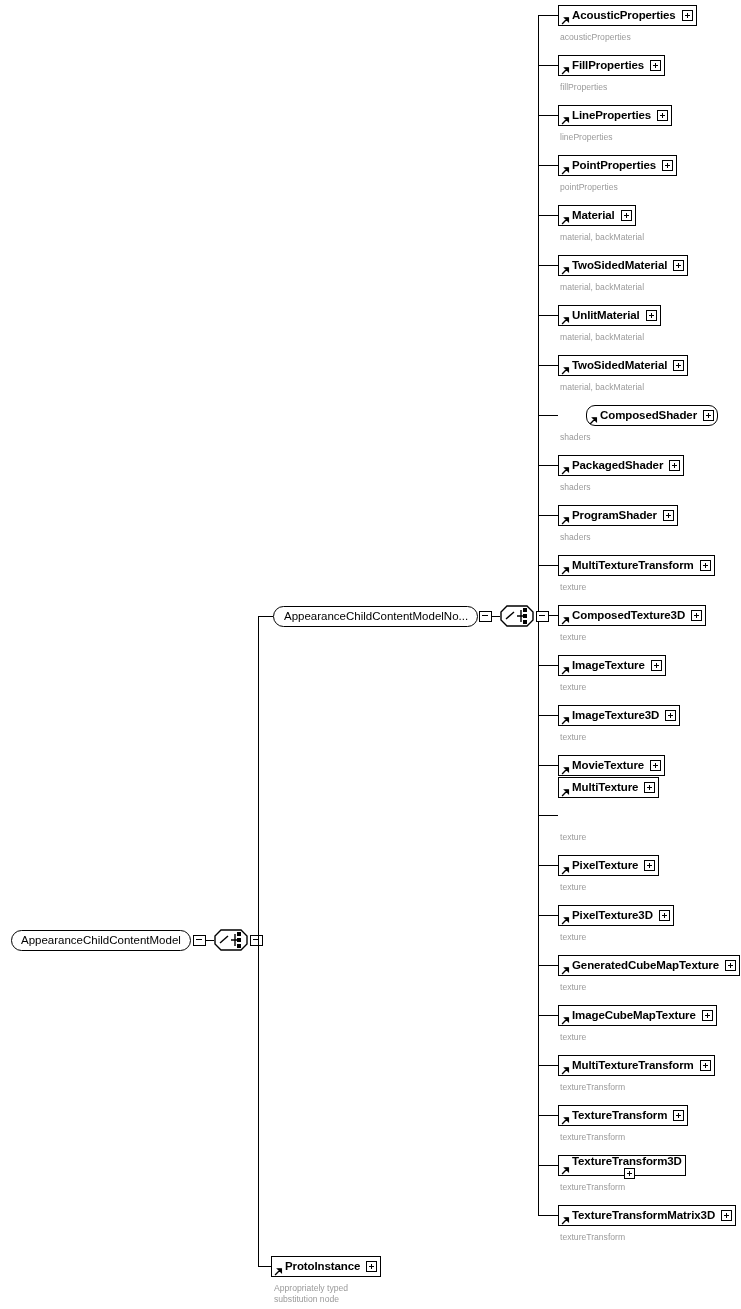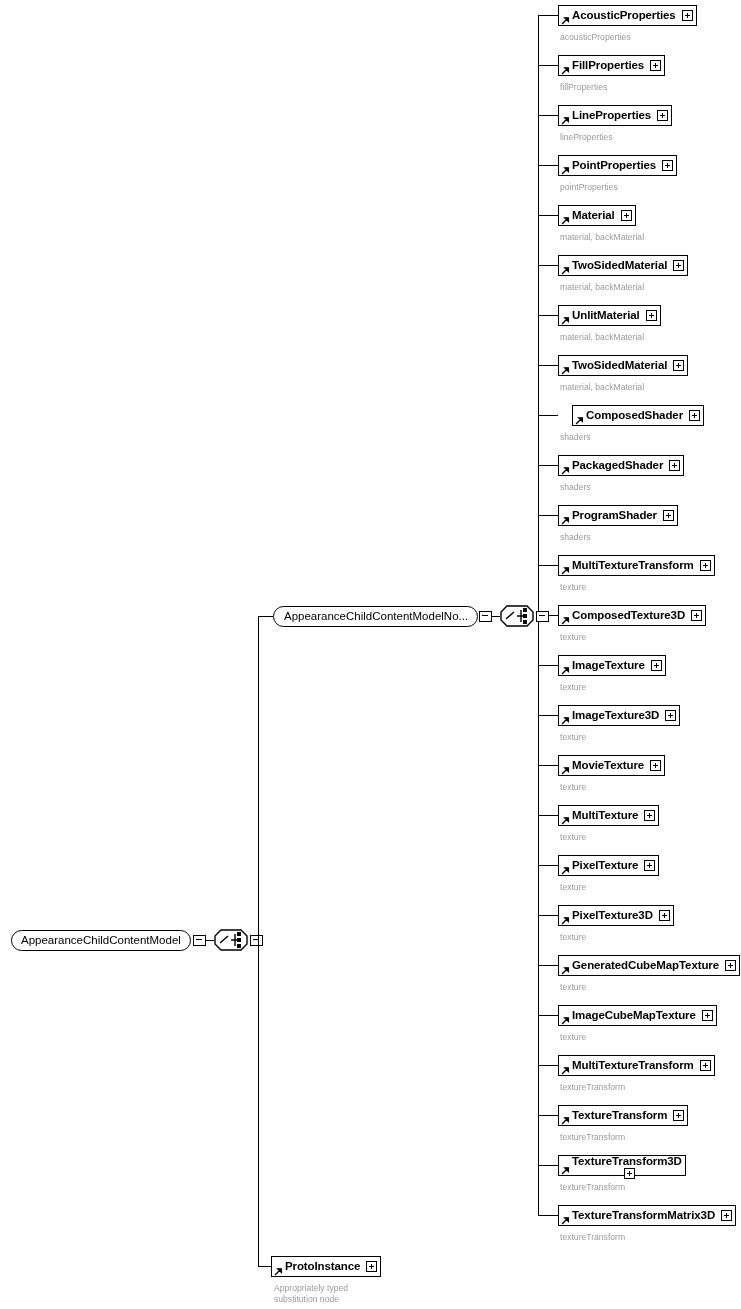--- a/index.html
+++ b/index.html
@@ -254,21 +254,21 @@
     <div class="elem" style="left: 558px; top: 355px;">
       <div class="elem-shadow-right"></div>
       <svg class="ref-arrow" viewBox="0 0 10 10">
         <path d="M1.2 8.8 L7.4 2.6 M4.2 2.0 L8.2 2.0 L8.2 6.0 Z" stroke="#000" stroke-width="1.5" fill="#000"></path>
       </svg>
       <span class="elem-label">TwoSidedMaterial</span>
       <div class="plusbox"></div>
     </div>
     <div class="caption" style="left: 560px; top: 382px;">material, backMaterial</div>
     <div class="line-h" style="left: 538px; top: 365px; width: 20px;"></div>
-    <div class="elem" style="left: 572px; top: 405px;">
+    <div class="elem" style="left: 586px; top: 405px; border-radius: 9px;">
       <div class="elem-shadow-right"></div>
       <svg class="ref-arrow" viewBox="0 0 10 10">
         <path d="M1.2 8.8 L7.4 2.6 M4.2 2.0 L8.2 2.0 L8.2 6.0 Z" stroke="#000" stroke-width="1.5" fill="#000"></path>
       </svg>
       <span class="elem-label">ComposedShader</span>
       <div class="plusbox"></div>
     </div>
     <div class="caption" style="left: 560px; top: 432px;">shaders</div>
     <div class="line-h" style="left: 538px; top: 415px; width: 20px;"></div>
     <div class="elem" style="left: 558px; top: 455px;">
@@ -333,21 +333,21 @@
     <div class="elem" style="left: 558px; top: 755px;">
       <div class="elem-shadow-right"></div>
       <svg class="ref-arrow" viewBox="0 0 10 10">
         <path d="M1.2 8.8 L7.4 2.6 M4.2 2.0 L8.2 2.0 L8.2 6.0 Z" stroke="#000" stroke-width="1.5" fill="#000"></path>
       </svg>
       <span class="elem-label">MovieTexture</span>
       <div class="plusbox"></div>
     </div>
     <div class="caption" style="left: 560px; top: 782px;">texture</div>
     <div class="line-h" style="left: 538px; top: 765px; width: 20px;"></div>
-    <div class="elem" style="left: 558px; top: 805px; text-align: center;">
+    <div class="elem" style="left: 558px; top: 777px; text-align: center;">
       <div class="elem-shadow-right"></div>
       <svg class="ref-arrow" viewBox="0 0 10 10">
         <path d="M1.2 8.8 L7.4 2.6 M4.2 2.0 L8.2 2.0 L8.2 6.0 Z" stroke="#000" stroke-width="1.5" fill="#000"></path>
       </svg>
       <span class="elem-label">MultiTexture</span>
       <div class="plusbox"></div>
     </div>
     <div class="caption" style="left: 560px; top: 832px;">texture</div>
     <div class="line-h" style="left: 538px; top: 815px; width: 20px;"></div>
     <div class="elem" style="left: 558px; top: 855px;">

